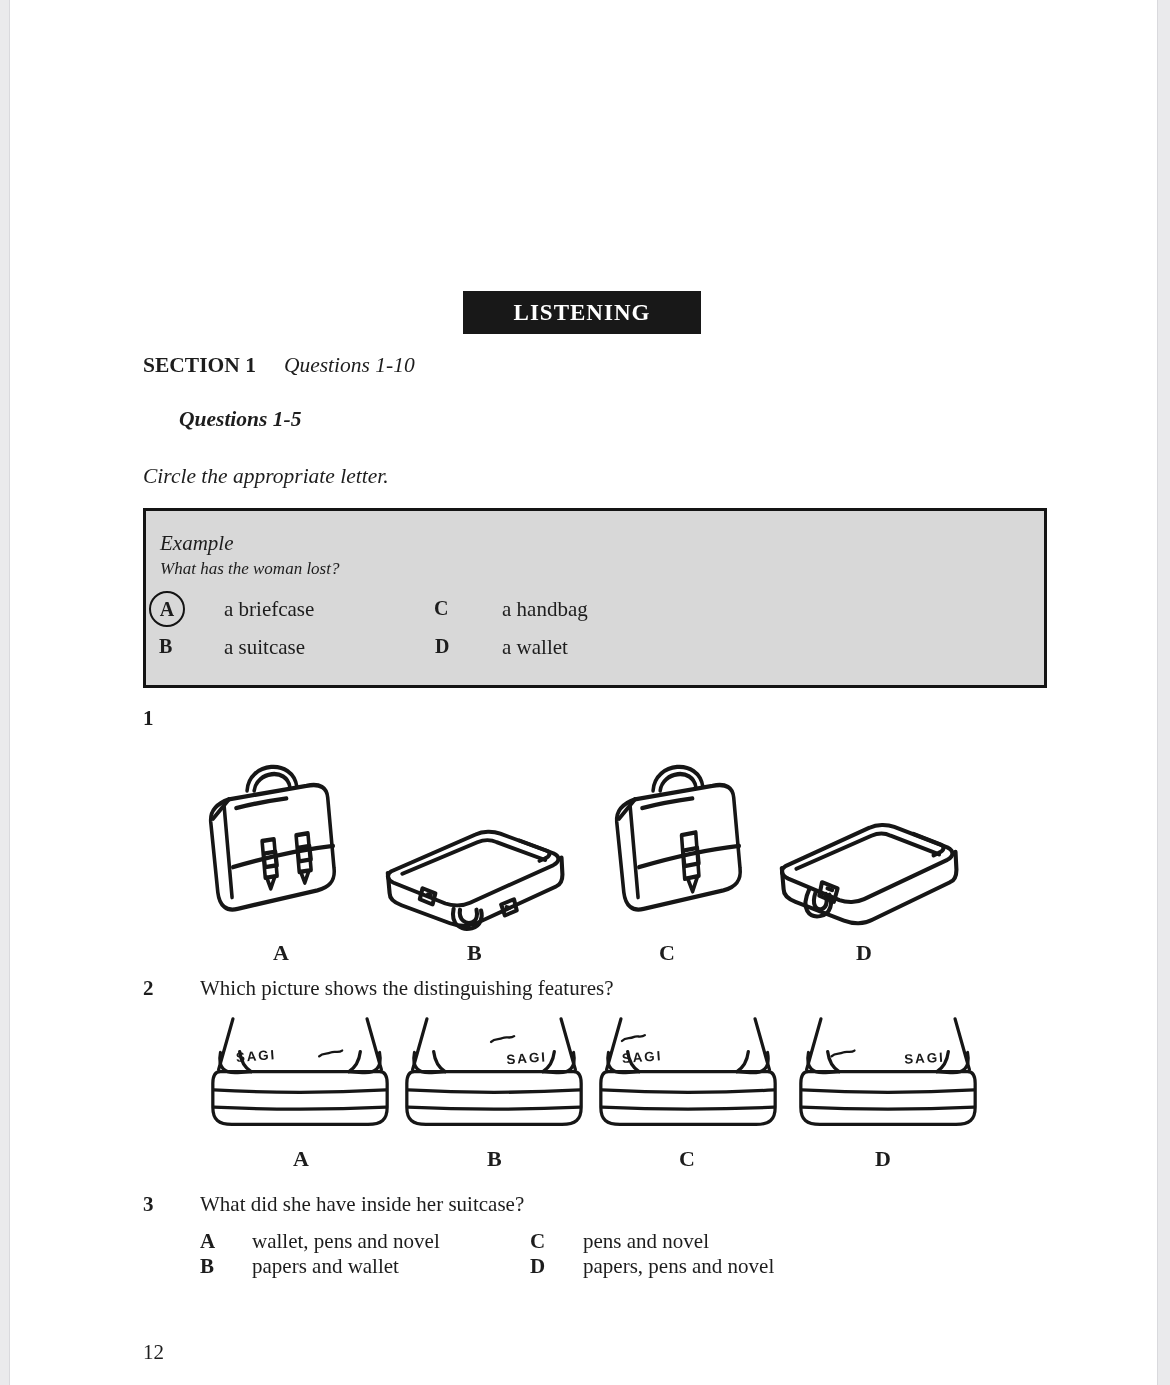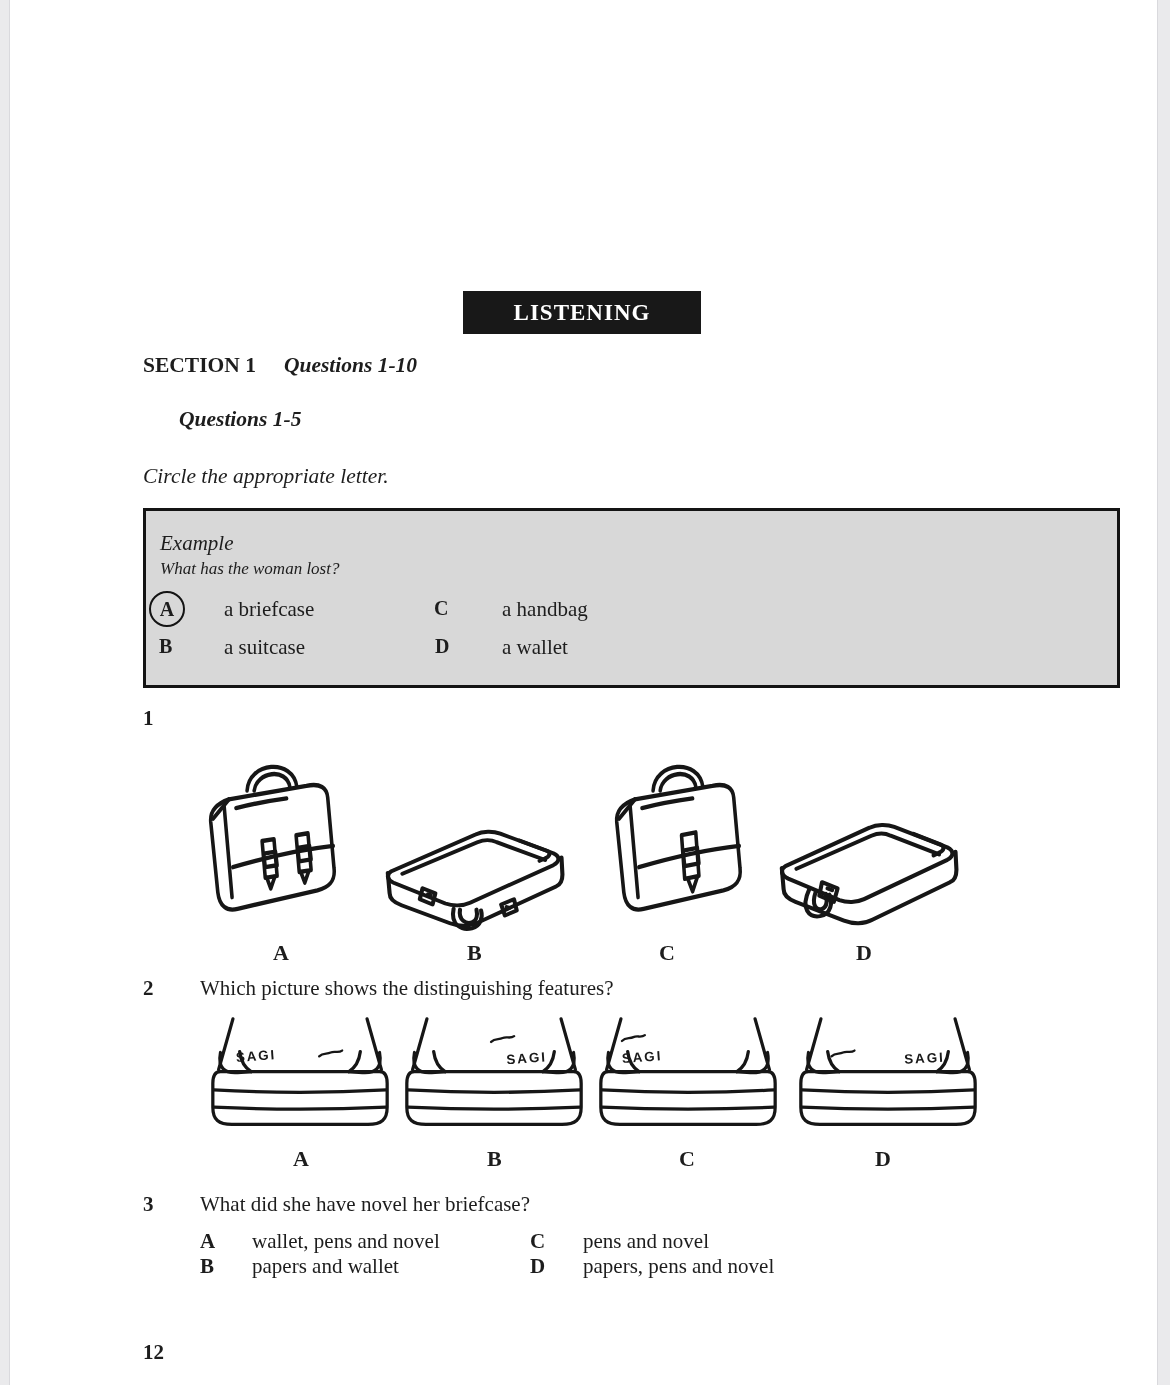--- a/index.html
+++ b/index.html
@@ -22,26 +22,26 @@
     font-size: 34px; color: #2b2b2b; letter-spacing: 0.5px;
   }
   .banner {
     left: 452px; top: 252px; width: 238px; height: 43px;
     background: #181818; color: #ffffff;
     font-weight: bold; font-size: 23px; letter-spacing: 1px;
     text-align: center; line-height: 43px; margin-top: 39px;
   }
   .sec-row { left: 132px; top: 353px; font-size: 21.5px; }
   .sec-row .sec-h { font-weight: bold; margin-right: 28px; }
-  .sec-row .sec-q { font-weight: bold; font-style: italic; }
+  .sec-row .sec-q { font-weight: normal; font-style: italic; }
   .subsec { left: 132px; top: 407px; font-size: 21.5px; font-weight: bold; font-style: italic; margin-left: 36px; }
   .instr  { left: 132px; top: 464px; font-size: 21.5px; font-style: italic; }
 
   .exbox {
-    left: 132px; top: 508px; width: 977px; height: 180px;
+    left: 132px; top: 508px; width: 904px; height: 180px;
     background: #d8d8d8; border: 3px solid #141414;
   }
   .ex-label { left: 14px; top: 20px; font-size: 21px; font-style: italic; }
   .ex-q     { left: 14px; top: 48px; font-size: 17px; font-style: italic; }
   .ex-letter { font-size: 20px; font-weight: bold; }
   .circle {
     left: 3px; top: 80px; width: 36px; height: 36px;
     border: 2.5px solid #141414; border-radius: 50%;
     text-align: center; line-height: 33px;
   }
@@ -50,21 +50,21 @@
   .qnum  { font-size: 21px; font-weight: bold; }
   .qtext { font-size: 21px; }
 
   .img-label { font-size: 22px; font-weight: bold; }
 
   .artbox svg { display: block; width: 100%; height: 100%; }
   .sagi-text {
     font-family: "Liberation Sans", sans-serif;
     font-size: 14px; font-weight: 600; letter-spacing: 2px; fill: #1a1a1a;
   }
-  .page-number { left: 132px; top: 1340px; font-size: 21px; font-weight: bold; }
+  .page-number { left: 132px; top: 1340px; font-size: 21px; }
 </style>
 </head>
 <body>
 
 <div class="viewport">
   <div class="edge edge-left"></div>
   <div class="edge edge-right"></div>
 
   <div class="page">
 
@@ -244,21 +244,21 @@
         <text class="sagi-text" x="112" y="49" transform="rotate(-3 128 45)">SAGI</text>
       </svg>
     </div>
 
     <div class="abs img-label" style="left:282px;top:1146px">A</div>
     <div class="abs img-label" style="left:476px;top:1146px">B</div>
     <div class="abs img-label" style="left:668px;top:1146px">C</div>
     <div class="abs img-label" style="left:864px;top:1146px">D</div>
 
     <div class="abs qnum" style="left:132px;top:1192px">3</div>
-    <div class="abs qtext" style="left:189px;top:1192px">What did she have novel her briefcase?</div>
+    <div class="abs qtext" style="left:189px;top:1192px">What did she have inside her suitcase?</div>
 
     <div class="abs qnum" style="left:189px;top:1229px">A</div>
     <div class="abs qtext" style="left:241px;top:1229px">wallet, pens and novel</div>
     <div class="abs qnum" style="left:519px;top:1229px">C</div>
     <div class="abs qtext" style="left:572px;top:1229px">pens and novel</div>
 
     <div class="abs qnum" style="left:189px;top:1254px">B</div>
     <div class="abs qtext" style="left:241px;top:1254px">papers and wallet</div>
     <div class="abs qnum" style="left:519px;top:1254px">D</div>
     <div class="abs qtext" style="left:572px;top:1254px">papers, pens and novel</div>

